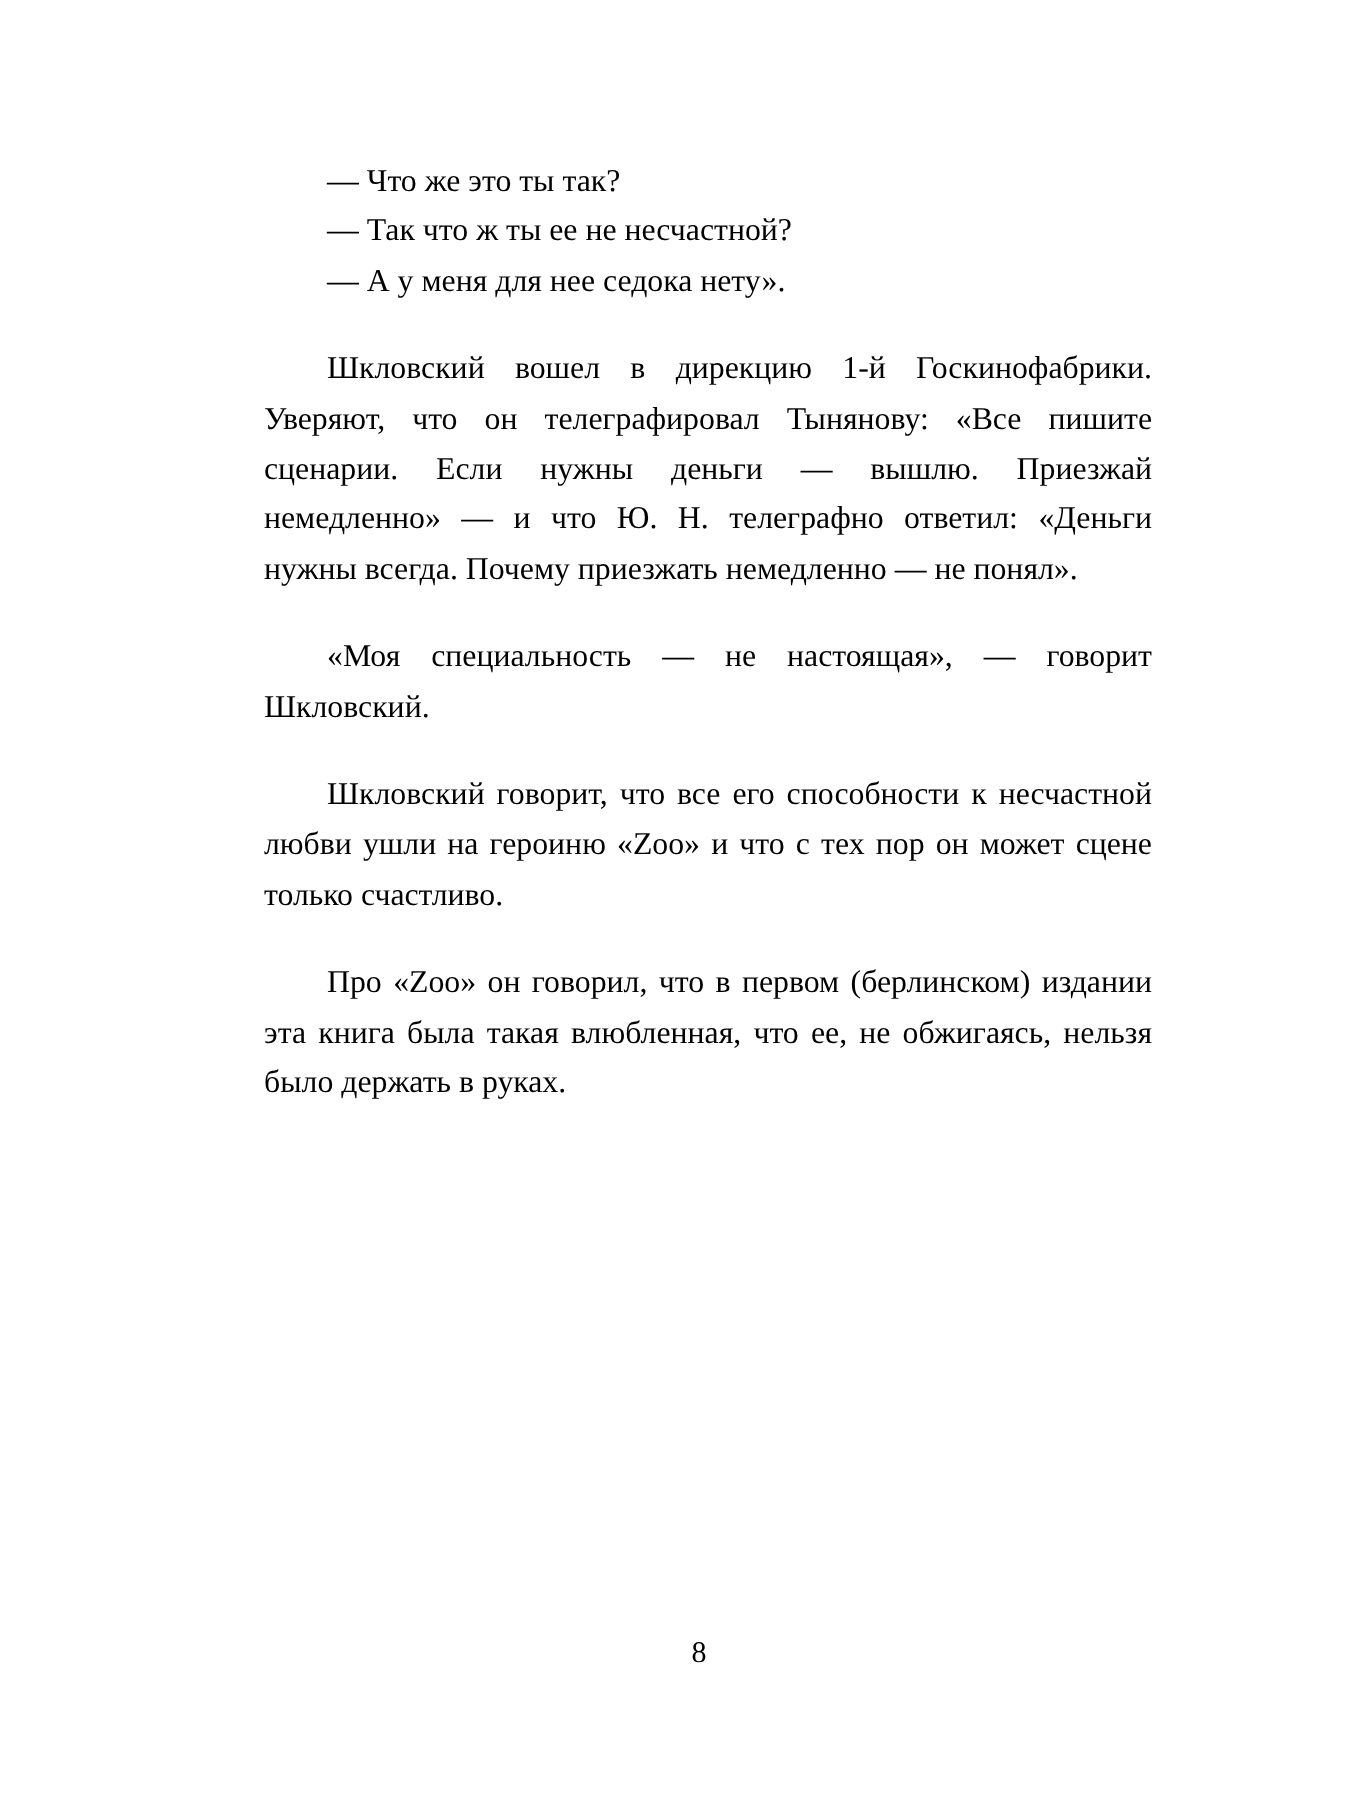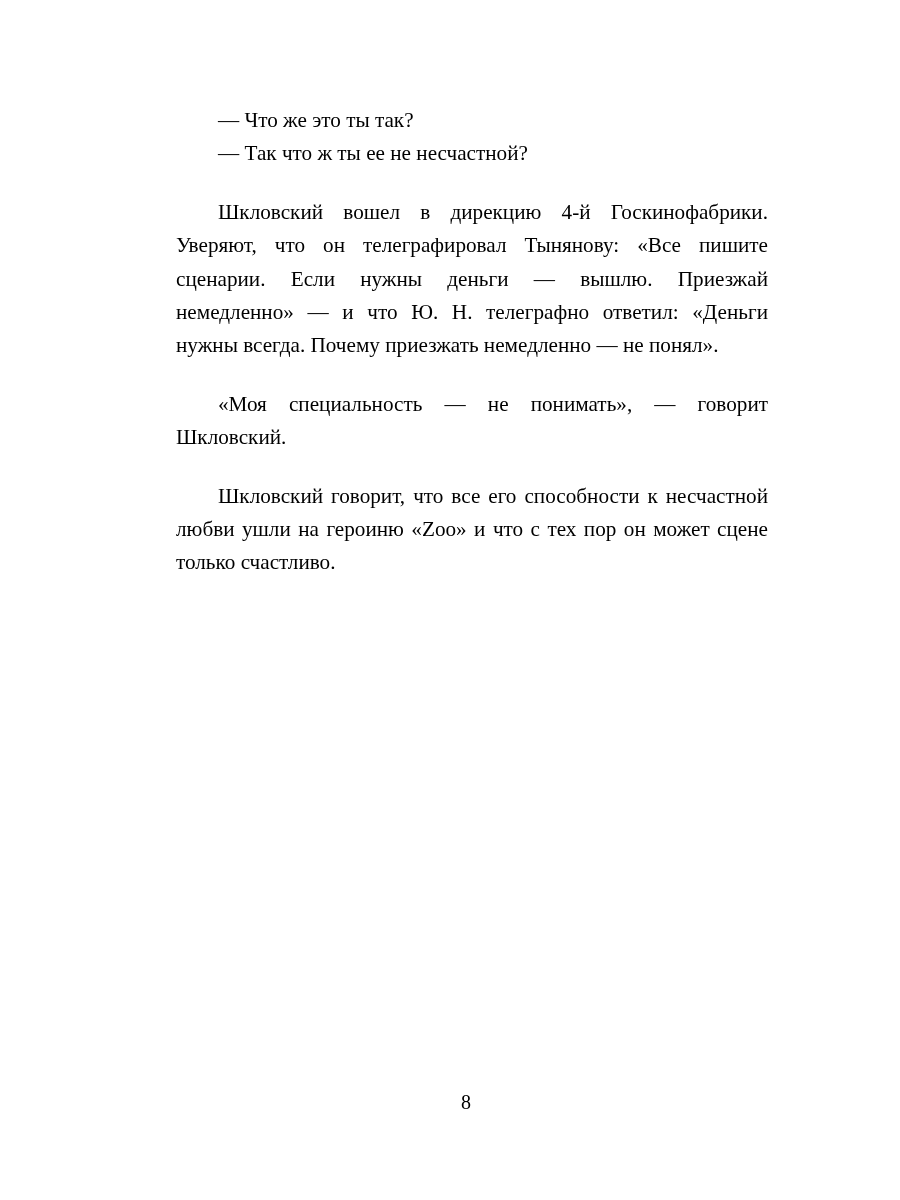--- a/index.html
+++ b/index.html
@@ -58,23 +58,25 @@
 </head>
 <body>
 
 <div class="page">
 
   <div class="text-block">
 
     <div class="dialogue">
       <p class="para">— Что же это ты так?</p>
       <p class="para">— Так что ж ты ее не несчастной?</p>
+      <p class="para">— А у меня для нее седока нету».</p>
     </div>
 
-    <p class="para gap">Шкловский вошел в дирекцию 4-й Госкинофабрики. Уверяют, что он телеграфировал Тынянову: «Все пишите сценарии. Если нужны деньги — вышлю. Приезжай немедленно» — и что Ю. Н. телеграфно ответил: «Деньги нужны всегда. Почему приезжать немедленно — не понял».</p>
-    <p class="para gap">«Моя специальность — не понимать», — говорит Шкловский.</p>
+    <p class="para gap">Шкловский вошел в дирекцию 1-й Госкинофабрики. Уверяют, что он телеграфировал Тынянову: «Все пишите сценарии. Если нужны деньги — вышлю. Приезжай немедленно» — и что Ю. Н. телеграфно ответил: «Деньги нужны всегда. Почему приезжать немедленно — не понял».</p>
+    <p class="para gap">«Моя специальность — не настоящая», — говорит Шкловский.</p>
     <p class="para gap">Шкловский говорит, что все его способности к несчастной любви ушли на героиню «Zoo» и что с тех пор он может сцене только счастливо.</p>
+    <p class="para gap">Про «Zoo» он говорил, что в первом (берлинском) издании эта книга была такая влюбленная, что ее, не обжигаясь, нельзя было держать в руках.</p>
 
   </div>
 
   <div class="page-number">8</div>
 
 </div>
 
 </body></html>

